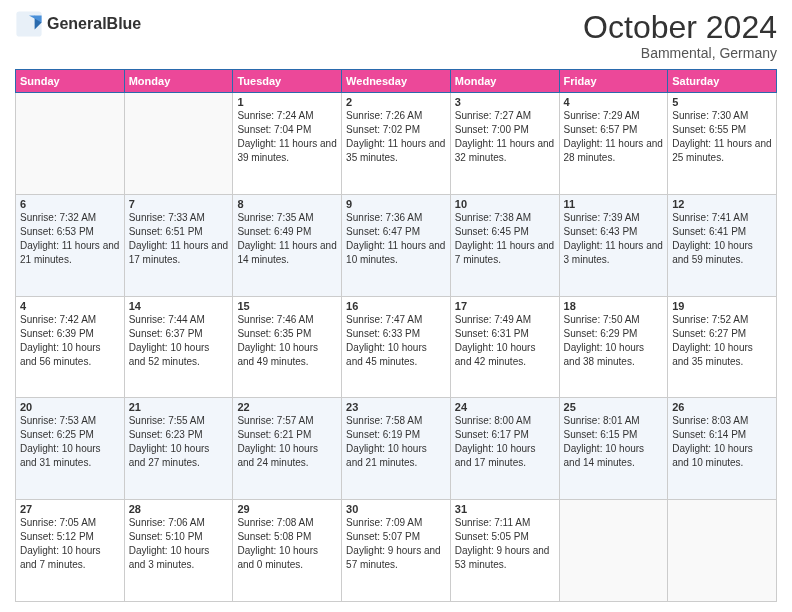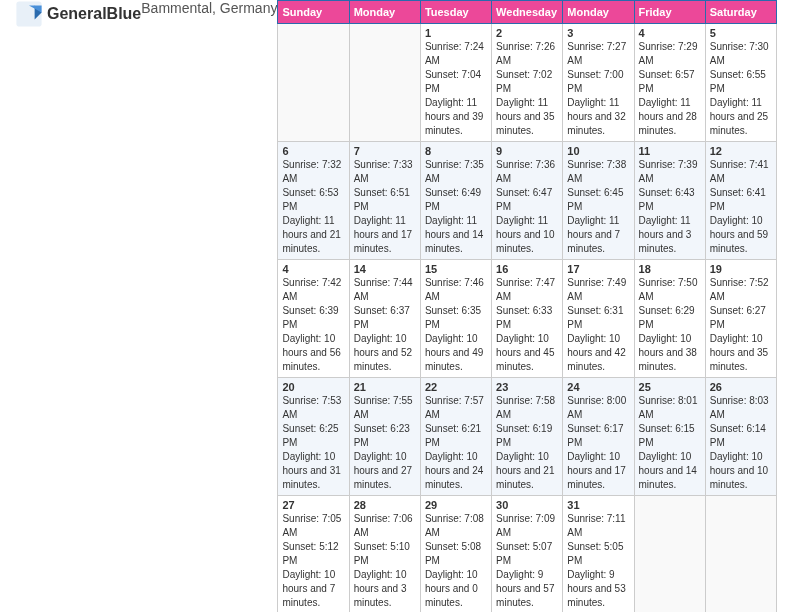--- a/index.html
+++ b/index.html
@@ -6,23 +6,23 @@
     body {
       width: 792px;
       height: 612px;
       font-family: Arial, sans-serif;
       background: #fff;
       overflow: hidden;
     }
     .page {
       width: 792px;
       height: 612px;
-      padding: 0 15px;
+      padding: 10px 15px;
       display: flex;
-      flex-direction: row;
+      flex-direction: column;
     }
     .header {
       display: flex;
       justify-content: space-between;
       align-items: flex-start;
       margin-bottom: 8px;
     }
     .logo {
       display: flex;
       align-items: center;
@@ -46,21 +46,20 @@
     }
     .month-year {
       font-size: 32px;
       font-weight: normal;
       color: #333;
       line-height: 1.1;
     }
     .location {
       font-size: 14px;
       color: #555;
-      text-align: center;
     }
     .calendar {
       flex: 1;
       border: 1px solid #ccc;
       border-collapse: collapse;
       width: 100%;
       table-layout: fixed;
     }
     .calendar th {
       background-color: #ec4899;
@@ -113,20 +112,21 @@
       <svg class="logo-icon" viewBox="0 0 40 40">
         <rect x="2" y="2" width="36" height="36" rx="4" fill="#e8f0f8"></rect>
         <polygon points="28,8 38,18 28,28" fill="#2a6aad"></polygon>
         <polygon points="20,8 38,8 38,18" fill="#4a90d9"></polygon>
       </svg>
       <div class="logo-text">
         <span>GeneralBlue</span>
       </div>
     </div>
     <div class="title-area">
+      <div class="month-year">October 2024</div>
       <div class="location">Bammental, Germany</div>
     </div>
   </div>
 
   <table class="calendar">
     <thead>
       <tr>
 
       <th>Sunday</th>
           <th>Monday</th>

